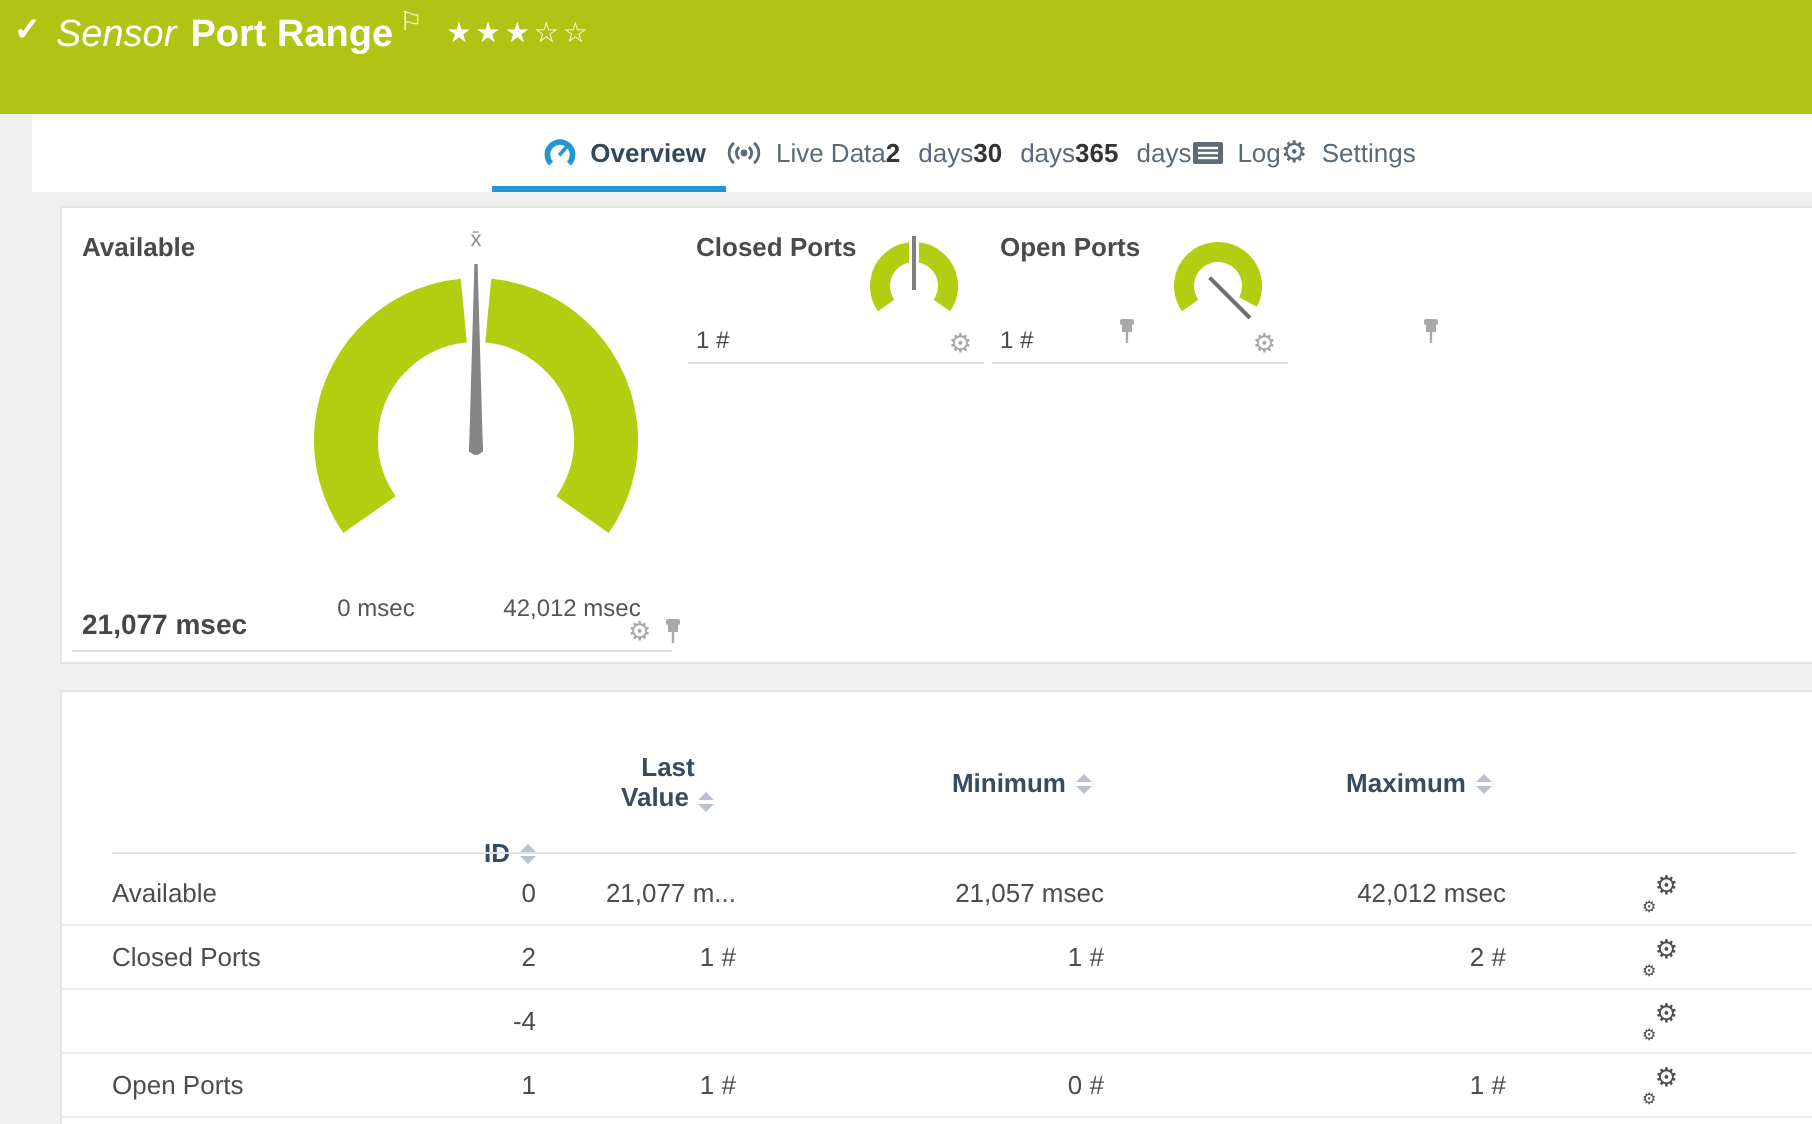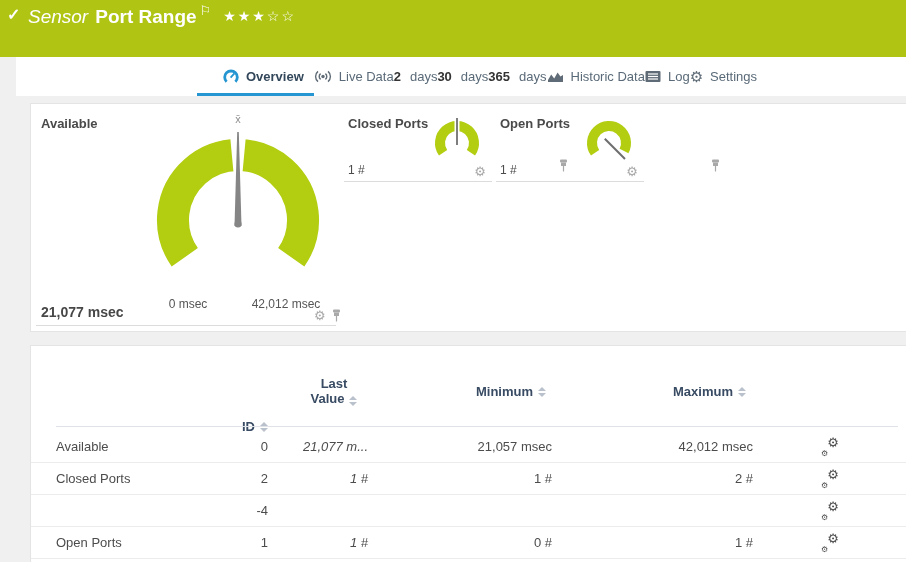--- a/index.html
+++ b/index.html
@@ -71,21 +71,21 @@
   .sort .u { border-bottom:4px solid #b9c2cc; }
   .sort .d { border-top:4px solid #b9c2cc; }
   .hsep { position:absolute; left:25px; right:8px; top:80px; height:1px; background:#dfe3e7; }
 
   .row { position:absolute; left:0; right:0; height:32px; border-bottom:1px solid #ececec; }
   .cell { position:absolute; top:0; height:100%; display:flex; align-items:center;
           font-size:13px; color:#4c4c4c; white-space:nowrap; }
   .cell.right { justify-content:flex-end; }
   .c-channel { left:25px;  width:140px; }
   .c-id      { left:165px; width:72px; }
-  .c-last    { left:245px; width:92px;font-style:italic; }
+  .c-last    { left:245px; width:92px; }
   .c-min     { left:391px; width:130px; }
   .c-max     { left:592px; width:130px; }
   .c-gear    { left:782px; width:34px; justify-content:center; }
   .chgear { position:relative; width:18px; height:18px; color:#4f4f4f; }
   .chgear .big   { position:absolute; right:0; top:-3px; font-size:13px; }
   .chgear .small { position:absolute; left:0; bottom:-2px; font-size:8px; }
 </style>
 </head>
 <body>
 
@@ -123,26 +123,20 @@
       <span class="num">2</span>
       <span>days</span>
     </div>
     <div class="tab">
       <span class="num">30</span>
       <span>days</span>
     </div>
     <div class="tab">
       <span class="num">365</span>
       <span>days</span>
-    </div>
-    <div class="tab">
-      <svg width="17" height="14" viewBox="0 0 17 14">
-        <path d="M1 12 L1 10 4.2 4.5 7.2 8.6 10.6 2.6 13.4 6.4 16 5 16 12 Z" fill="#5f6b76"></path>
-      </svg>
-      <span>Historic Data</span>
     </div>
     <div class="tab">
       <svg width="16" height="13" viewBox="0 0 16 13">
         <rect x="0.5" y="1" width="15" height="11" rx="1" fill="#5f6b76"></rect>
         <line x1="3" y1="4" x2="13" y2="4" stroke="#fff" stroke-width="1.2"></line>
         <line x1="3" y1="6.5" x2="13" y2="6.5" stroke="#fff" stroke-width="1.2"></line>
         <line x1="3" y1="9" x2="13" y2="9" stroke="#fff" stroke-width="1.2"></line>
       </svg>
       <span>Log</span>
     </div>

